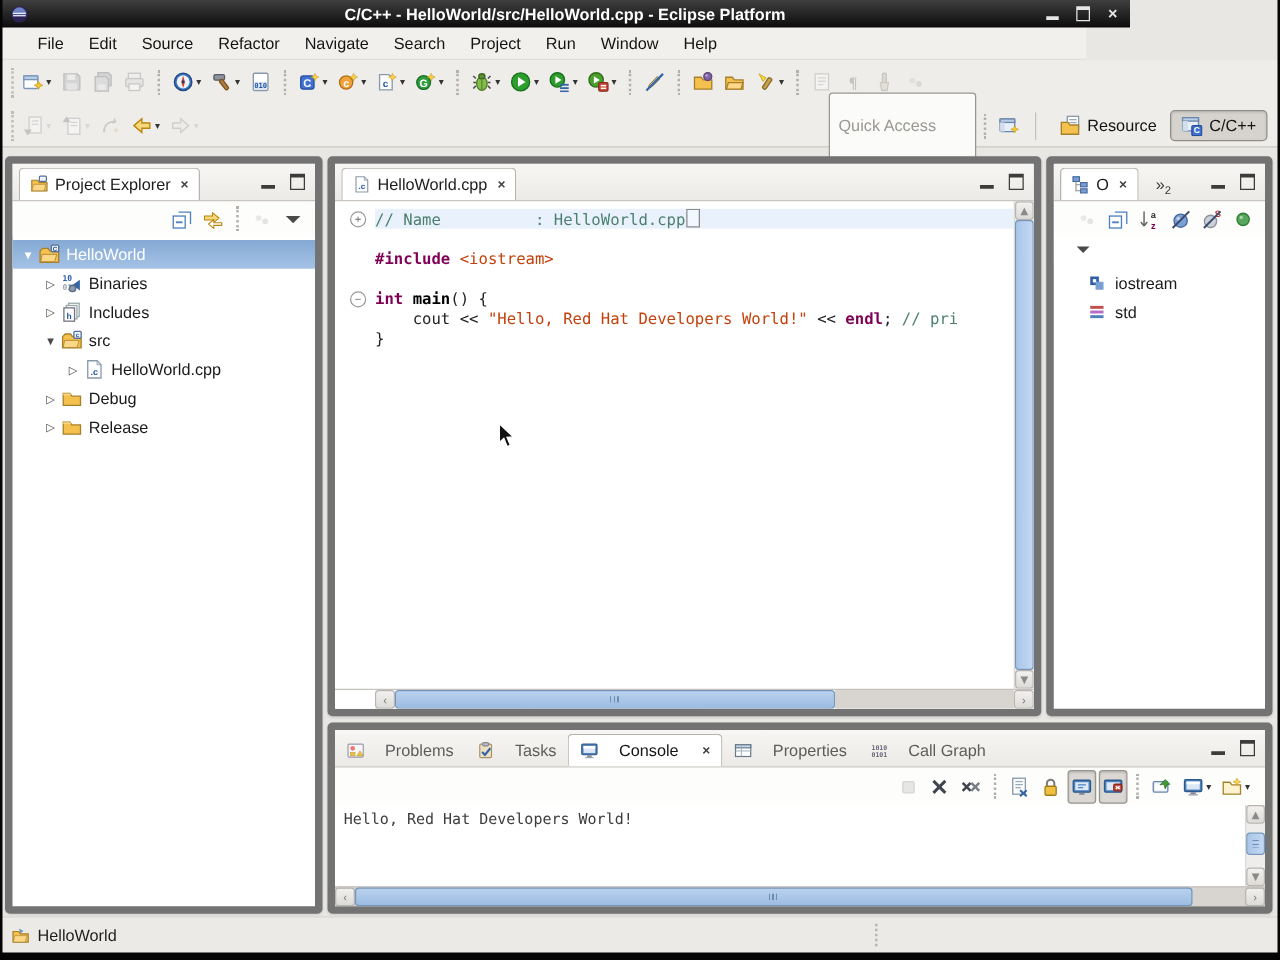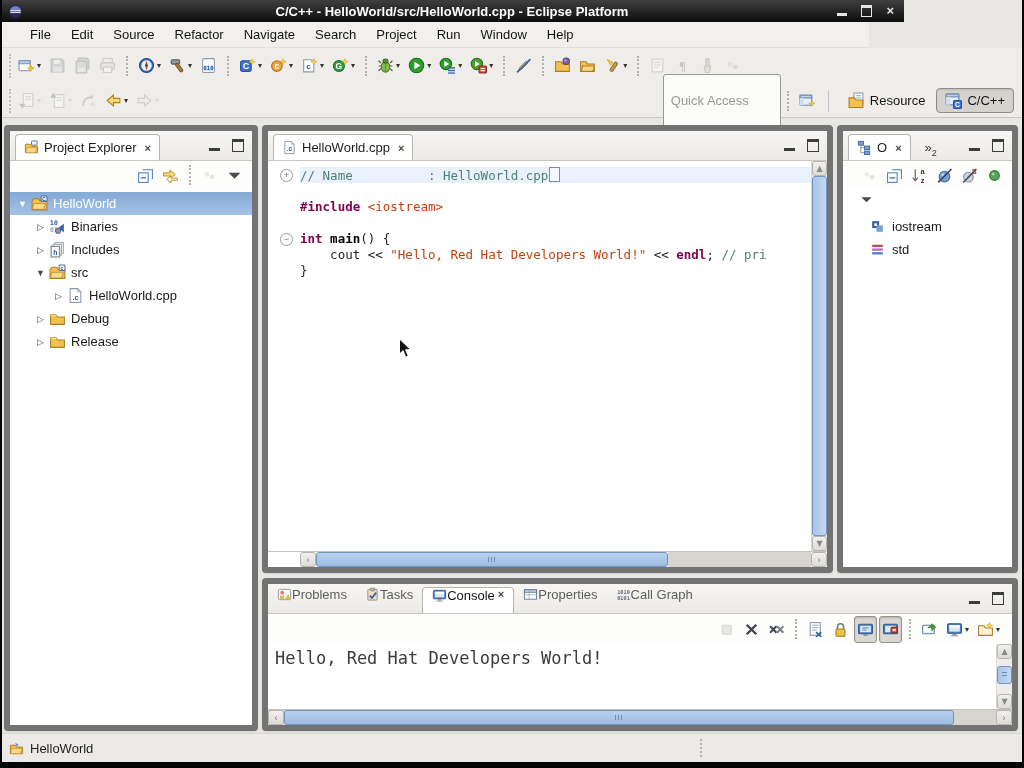--- a/index.html
+++ b/index.html
@@ -73,26 +73,26 @@
   .hbtn{flex:0 0 16px;height:100%;background:linear-gradient(#f2f1ef,#dddbd7);border:1px solid #b8b5b0;border-radius:3px;font-size:9px;color:#777;display:flex;align-items:center;justify-content:center;box-sizing:border-box}
   .hthumb{background:linear-gradient(#b9d1ee,#9dbce3);border:1px solid #7195bd;border-radius:3px;box-sizing:border-box;position:relative}
   .hthumb::after{content:"";position:absolute;left:50%;top:4px;bottom:4px;width:8px;transform:translateX(-50%);background:repeating-linear-gradient(90deg,#6d8cb0 0 1px,transparent 1px 3px)}
   .vthumb .vgrip{position:absolute;left:4px;right:4px;top:50%;height:6px;transform:translateY(-50%);background:repeating-linear-gradient(#6d8cb0 0 1px,transparent 1px 3px)}
   .htrack-rest{flex:1}
   
   .omenu-row{height:20px;flex:0 0 20px;display:flex;align-items:center;padding-left:12px;background:#fff}
   .orow{height:23px;display:flex;align-items:center;padding-left:26px;font-size:13px;color:#1a1a1a;gap:6px;white-space:nowrap}
   
   .btabs{display:flex;align-items:flex-end;height:100%}
-  .btab{display:flex;gap:0;font-size:13px;color:#5d5d5d;padding:0 9px;height:26px;box-sizing:border-box}
+  .btab{display:flex;align-items:center;gap:16px;font-size:13px;color:#5d5d5d;padding:0 9px;height:26px;box-sizing:border-box}
   .btab.active{background:#fff;border:1px solid #b7b4ae;border-bottom:none;border-radius:4px 4px 0 0;color:#141414}
   .console-toolbar{height:30px;flex:0 0 30px;display:flex;align-items:center;justify-content:flex-end;padding-right:8px;background:#fdfdfc}
   .console-status{height:21px;flex:0 0 21px;font-size:12.5px;font-weight:bold;color:#000;padding:0 8px;white-space:nowrap;overflow:hidden;border-bottom:1px solid #c6c3bf;display:flex;align-items:center;background:#fff}
   .console-out{flex:1;display:flex;min-height:0;background:#fff}
-  .out-text{flex:1;font-family:"DejaVu Sans Mono",monospace;font-size:17px;color:#3c3c3c;padding:4px 7px;white-space:pre;overflow:hidden}
+  .out-text{flex:1;font-family:"DejaVu Sans Mono",monospace;font-size:12px;color:#3c3c3c;padding:4px 7px;white-space:pre;overflow:hidden}
   
   #statusbar{position:absolute;top:733px;left:0;width:1024px;height:29px;background:#eceae6;display:flex;align-items:center;padding-left:9px;box-sizing:border-box;border-top:1px solid #d9d6d1;font-size:13px;color:#1d1d1d;gap:6px}
   #statusbar .dotsep{position:absolute;left:700px;top:5px;bottom:5px;border-left:2px dotted #b9b6b1}
   #blackstrip{position:absolute;left:0;top:762px;width:1024px;height:6px;background:#050505}
   #edgeL,#edgeR{position:absolute;top:0;width:2px;height:768px;background:#050505;z-index:60}
   #edgeL{left:0}#edgeR{right:0}
   #mouse-cursor{position:absolute;left:398px;top:338px;width:14px;height:21px;z-index:99;pointer-events:none}
 </style>
 </head>
 <body>

